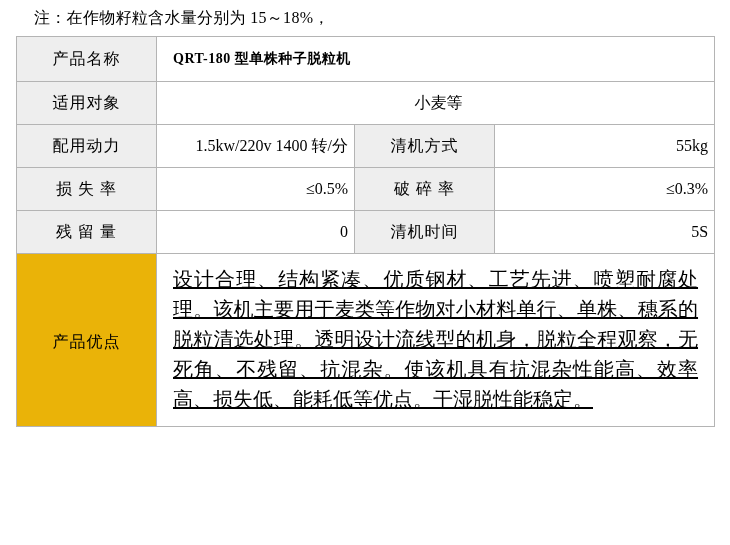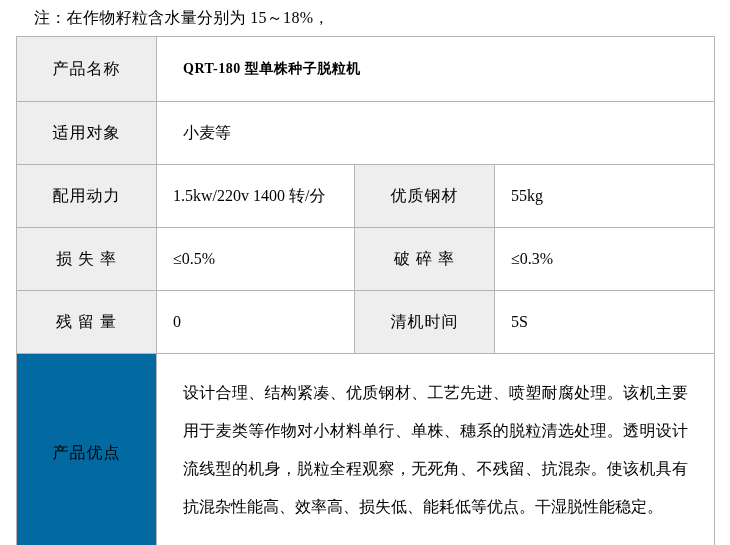--- a/index.html
+++ b/index.html
@@ -32,74 +32,75 @@
   table.spec {
     position: absolute;
     left: 16px;
     top: 36px;
     width: 698px;
     border-collapse: collapse;
     table-layout: fixed;
   }
   table.spec td {
     border: 1px solid #b4b4b4;
-    padding: 12px;
+    padding: 2px;
     vertical-align: middle;
     font-size: 16px;
   }
   .cell-inner {
     padding: 6px 8px;
     line-height: 22px;
   }
   .label {
     background: #eeeeee;
     text-align: center;
     font-size: 16px;
     letter-spacing: 1px;
   }
   .label .cell-inner {
     padding: 8px 4px;
   }
   .value-left {
-    text-align: left;
+    text-align: center;
   }
   .value-left .cell-inner {
     padding-left: 14px;
   }
   .value-center {
-    text-align: left;
+    text-align: right;
   }
   .title-cell .cell-inner {
     font-size: 14px;
     font-weight: bold;
     padding-left: 14px;
     padding-top: 9px;
     padding-bottom: 9px;
     letter-spacing: 0.5px;
   }
   .big-row .cell-inner {
     padding: 8px 4px;
   }
   .adv-label {
-    background: #0369a1;
+    background: #eab308;
     text-align: center;
     vertical-align: top;
   }
   .adv-label .cell-inner {
     padding-top: 10px;
     letter-spacing: 1px;
   }
   .adv-body {
     vertical-align: top;
   }
   .adv-body .cell-inner {
     padding: 8px 14px 10px 14px;
-    line-height: 38px;
+    line-height: 30px;
     text-align: justify;
-    font-size: 16px;
+    font-size: 20px;
+    text-decoration: underline;
   }
   .spacer-col-a { width: 140px; }
   .spacer-col-b { width: 198px; }
   .spacer-col-c { width: 140px; }
   .spacer-col-d { width: 220px; }
 </style>
 </head>
 <body>
 
 <div class="page">
@@ -134,21 +135,21 @@
 
 
       <tr class="big-row">
         <td class="label">
           <div class="cell-inner">配用动力</div>
         </td>
         <td class="value-center">
           <div class="cell-inner">1.5kw/220v 1400 转/分</div>
         </td>
         <td class="label">
-          <div class="cell-inner">优质钢材</div>
+          <div class="cell-inner">清机方式</div>
         </td>
         <td class="value-center">
           <div class="cell-inner">55kg</div>
         </td>
       </tr>
 
 
       <tr class="big-row">
         <td class="label">
           <div class="cell-inner">损 失 率</div>

